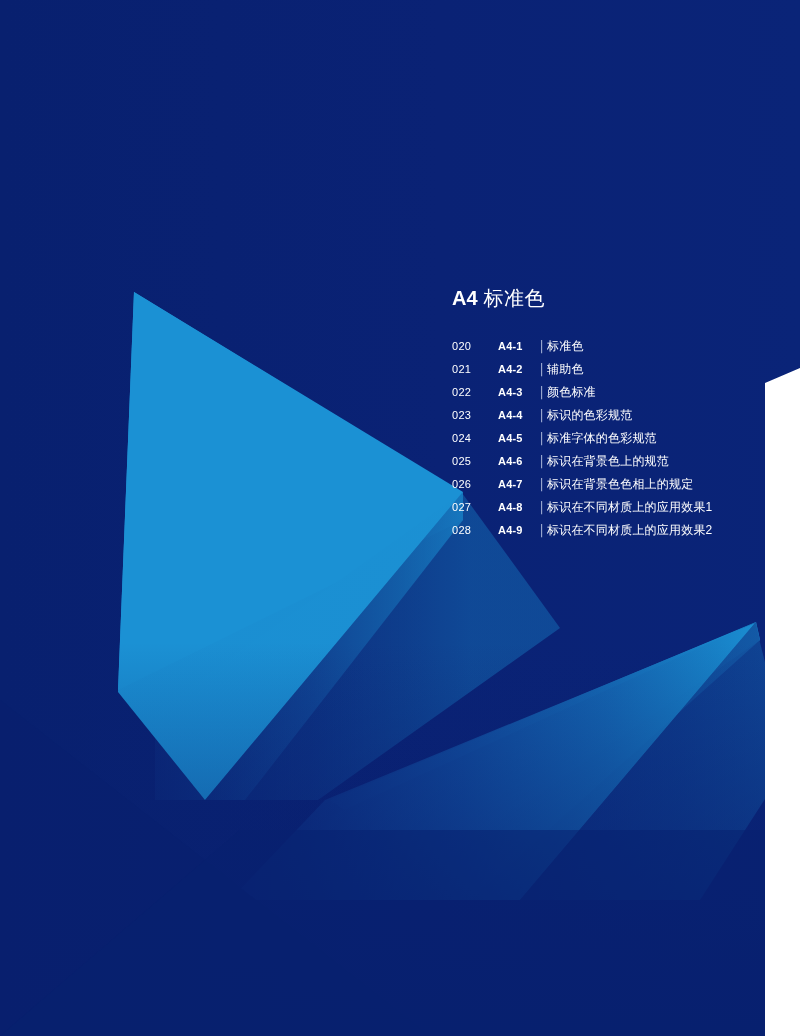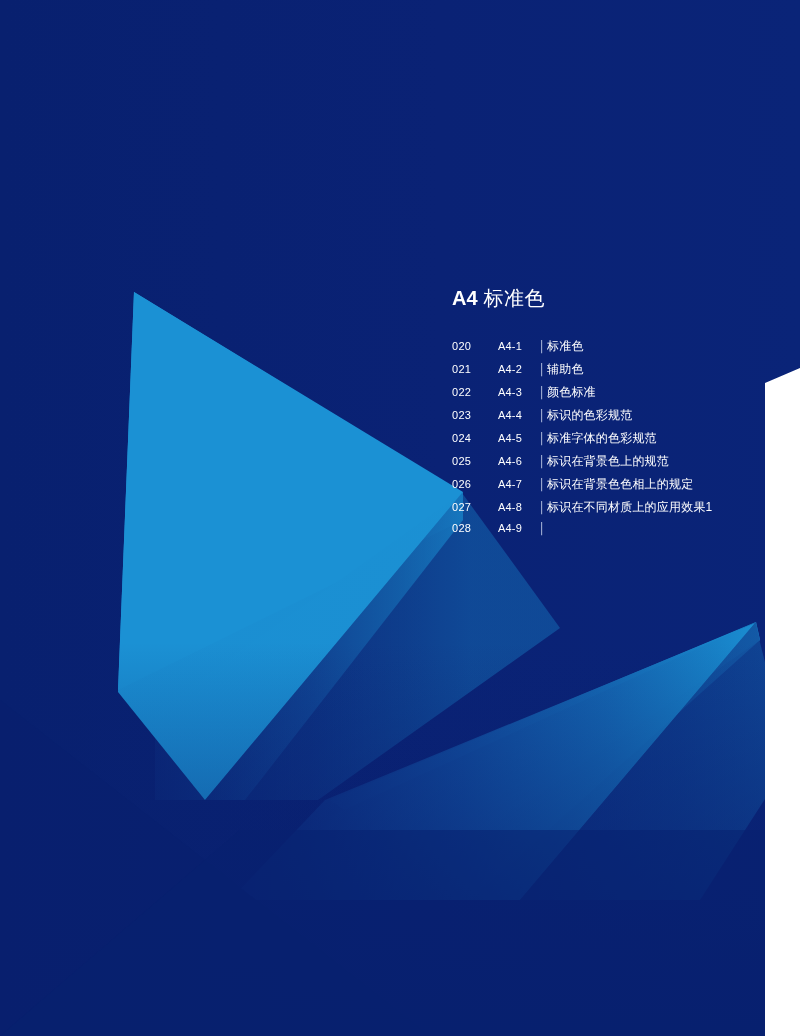--- a/index.html
+++ b/index.html
@@ -95,21 +95,21 @@
     width: 46px;
     flex: 0 0 46px;
     font-size: 11px;
     font-weight: normal;
     letter-spacing: 0.3px;
   }
   .toc-code {
     width: 40px;
     flex: 0 0 40px;
     font-size: 11px;
-    font-weight: normal;
+    font-weight: bold;
     letter-spacing: 0.2px;
   }
   .toc-sep {
     flex: 0 0 auto;
     width: 9px;
     font-size: 11px;
     color: #cfd9ee;
     text-align: center;
   }
   .toc-label {
@@ -261,17 +261,18 @@
         <li class="toc-row">
           <span class="toc-page">027</span>
           <span class="toc-code">A4-8</span>
           <span class="toc-sep">│</span>
           <span class="toc-label">标识在不同材质上的应用效果1</span>
         </li>
         <li class="toc-row">
           <span class="toc-page">028</span>
           <span class="toc-code">A4-9</span>
           <span class="toc-sep">│</span>
+          <span class="toc-label">标识在不同材质上的应用效果2</span>
         </li>
       </ul>
 
   </div>
 </div>
 
 </body></html>

